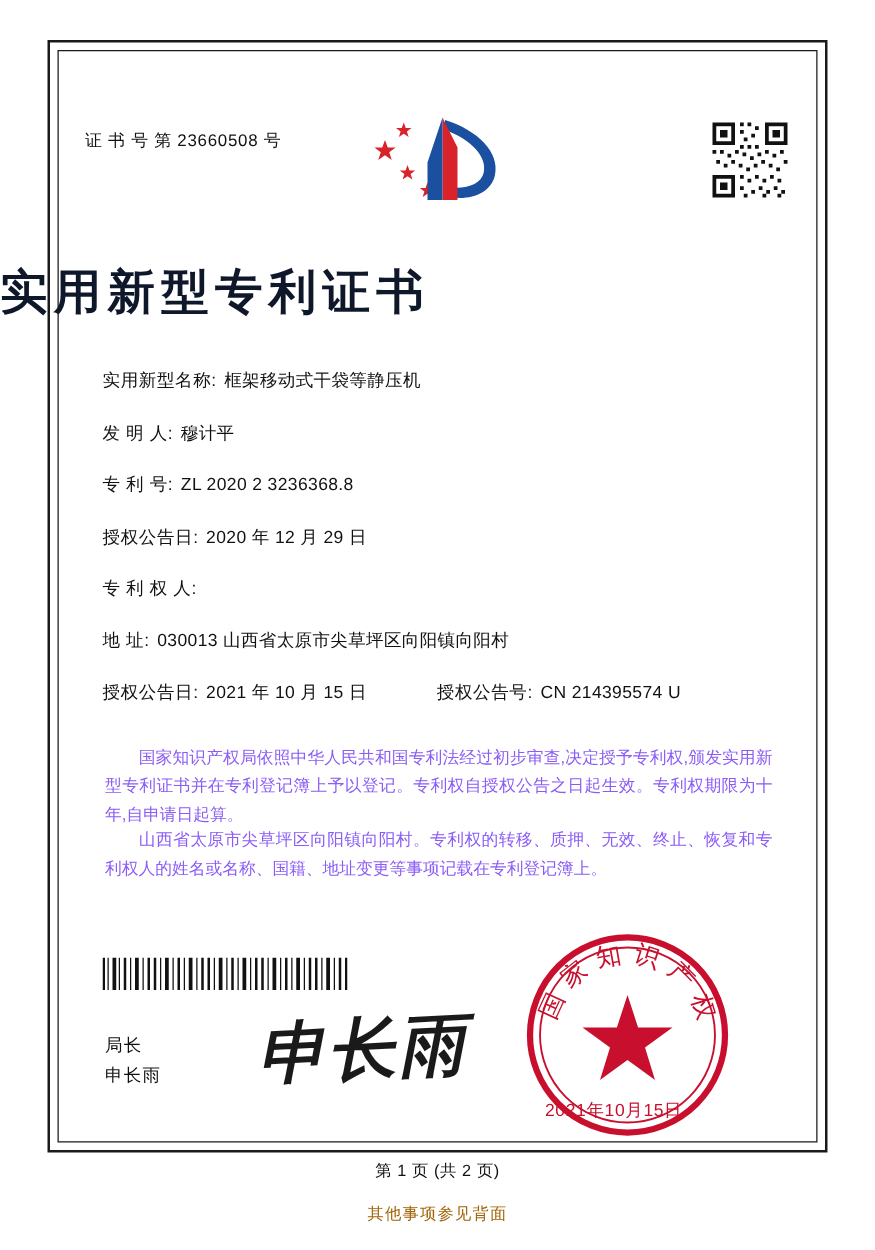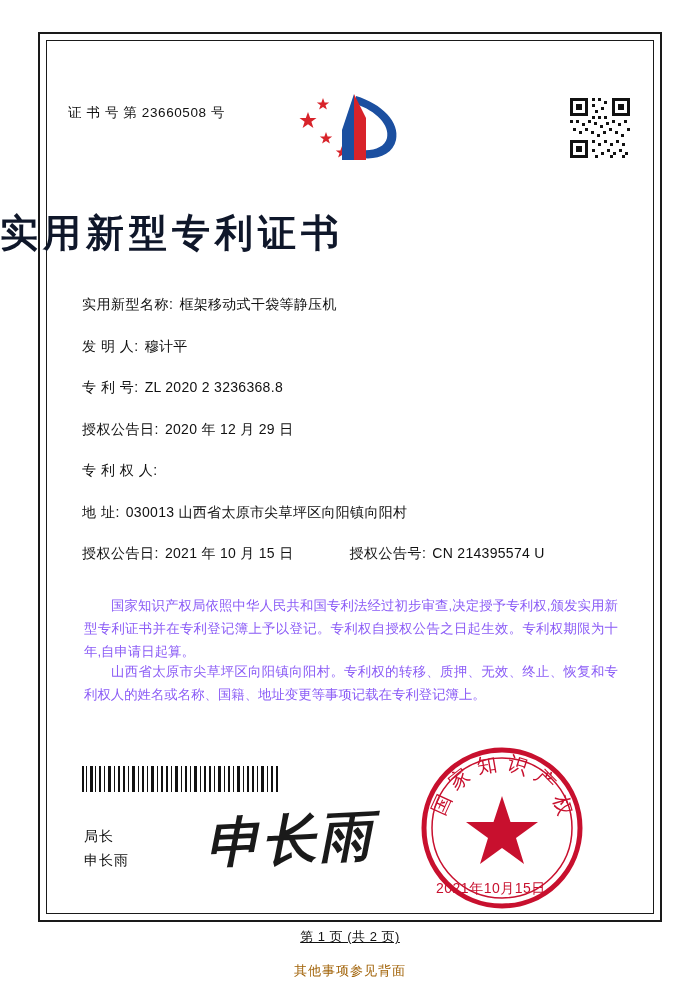--- a/index.html
+++ b/index.html
@@ -180,21 +180,20 @@
   
   .page-num {
     position: absolute;
     left: 0;
     top: 928px;
     width: 700px;
     text-align: center;
     font-size: 13px;
     color: #111;
     letter-spacing: 0.5px;
-    text-decoration: underline;
   }
   .back-note {
     position: absolute;
     left: 0;
     top: 962px;
     width: 700px;
     text-align: center;
     font-size: 13px;
     color: #a16207;
     letter-spacing: 1px;

